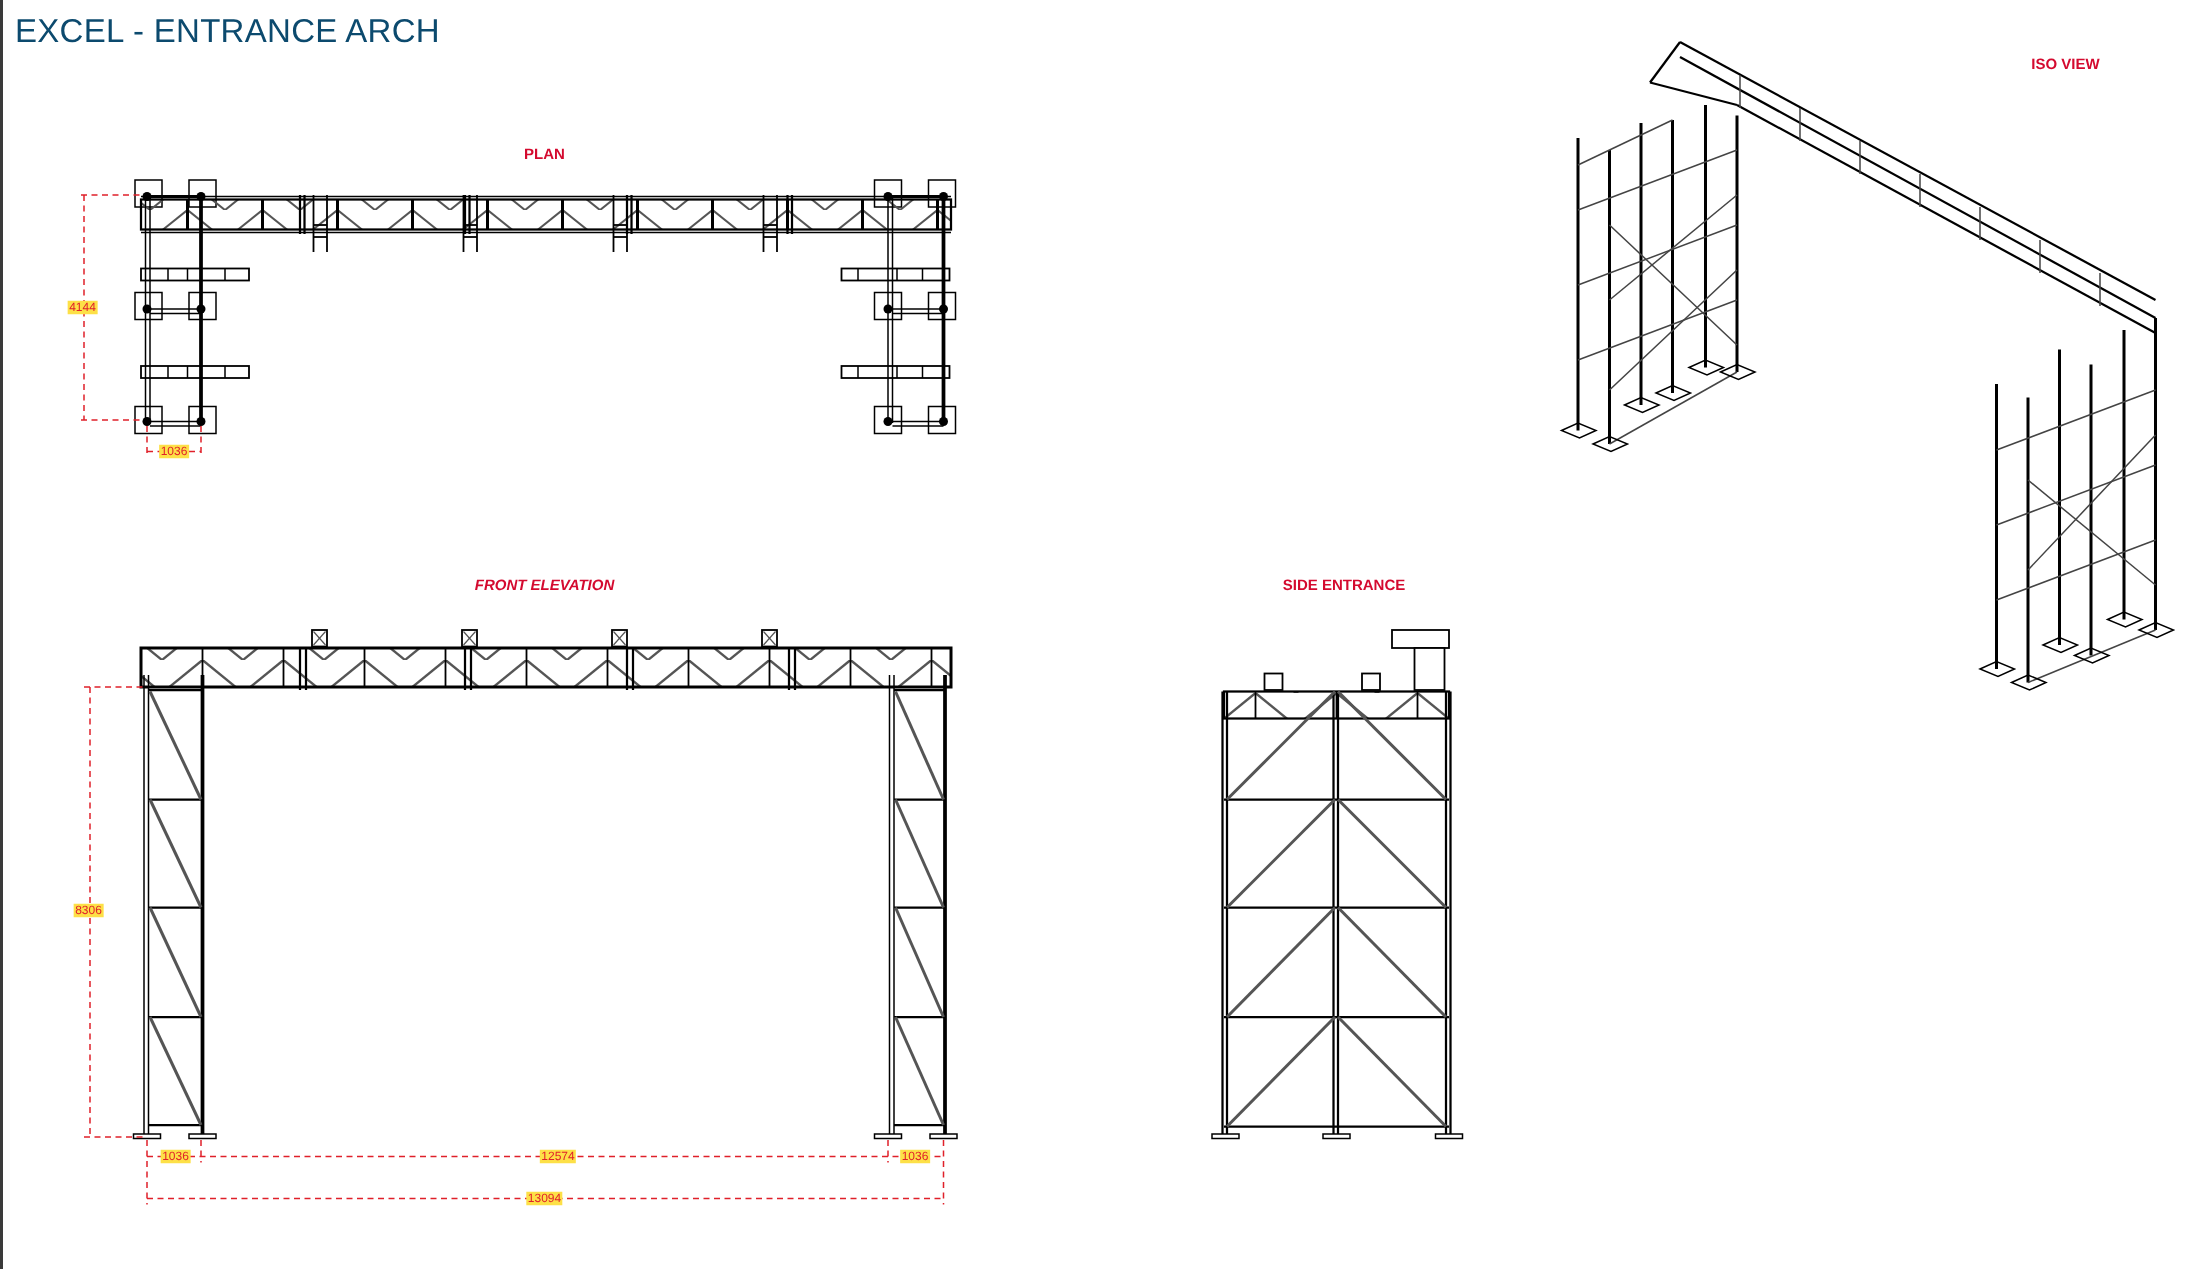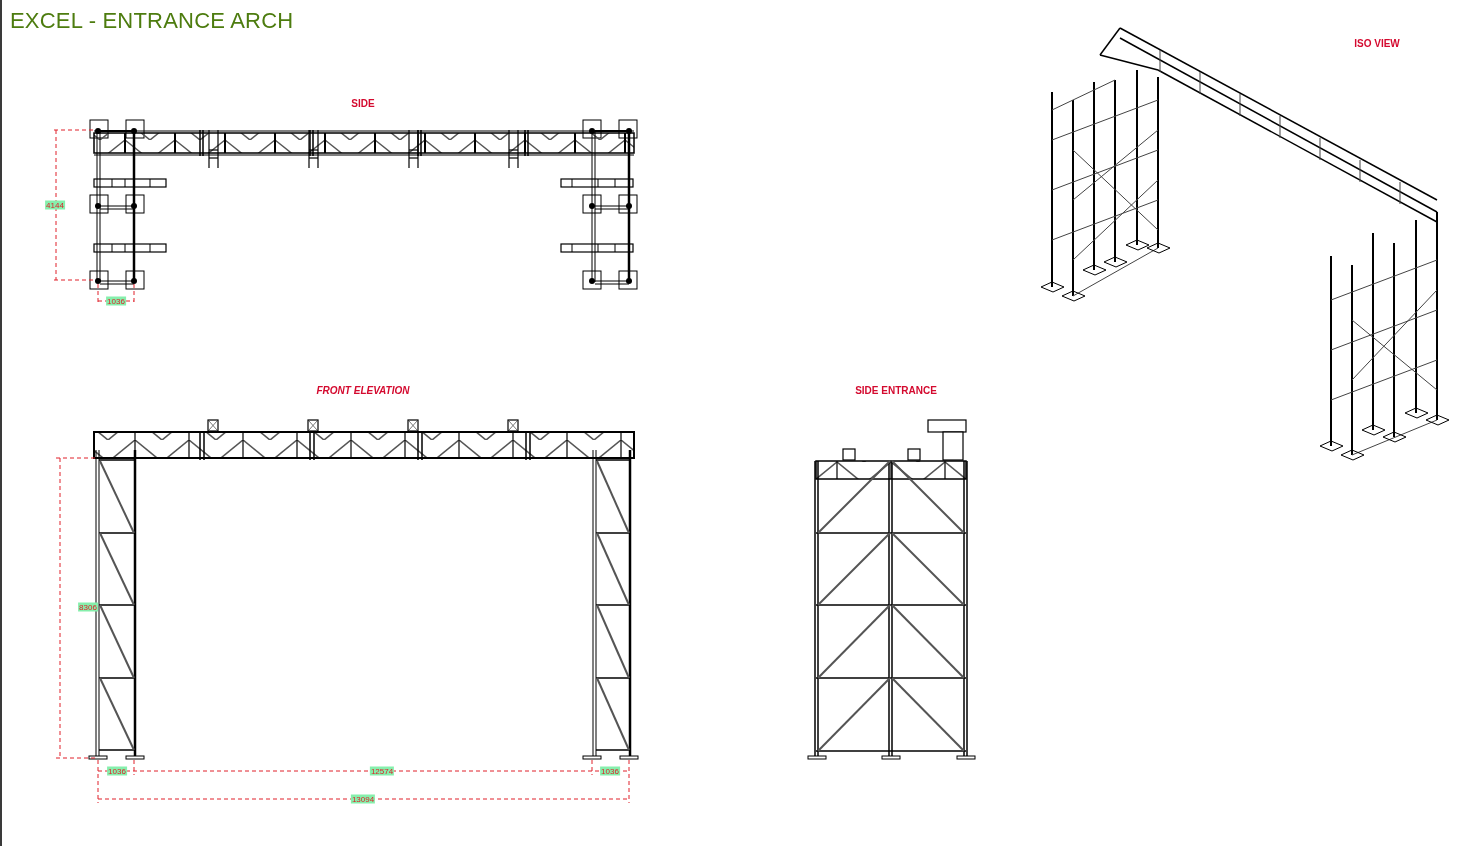--- a/index.html
+++ b/index.html
@@ -1,29 +1,29 @@
 <!DOCTYPE html>
 <html><head>
 <meta charset="utf-8">
 <style>
   html, body { margin:0; padding:0; background:#ffffff; }
   body { width:1464px; height:846px; position:relative; overflow:hidden; font-family:"Liberation Sans", sans-serif; }
   .left-edge { position:absolute; left:0; top:0; width:2px; height:846px; background:#3a3a3a; }
-  .title { position:absolute; left:10px; top:8px; font-size:22px; color:#4d7c0f; letter-spacing:0.2px; }
+  .title { position:absolute; left:10px; top:8px; font-size:22px; color:#0c4a6e; letter-spacing:0.2px; }
   .view-label { position:absolute; font-size:10px; color:#d40a2f; font-weight:bold; transform:translateX(-50%); white-space:nowrap; }
   svg.drawing { position:absolute; left:0; top:0; }
-  .dim { position:absolute; font-size:8px; color:#e0202a; background:#86efac; padding:0 1px; transform:translate(-50%,-50%); white-space:nowrap; }
+  .dim { position:absolute; font-size:8px; color:#e0202a; background:#fde047; padding:0 1px; transform:translate(-50%,-50%); white-space:nowrap; }
 </style>
 </head>
 <body>
 
 <div class="left-edge"></div>
 <div class="title">EXCEL - ENTRANCE ARCH</div>
 
-<div class="view-label" style="left:363px; top:98px;">SIDE</div>
+<div class="view-label" style="left:363px; top:98px;">PLAN</div>
 <div class="view-label" style="left:363px; top:385px;font-style:italic;">FRONT ELEVATION</div>
 <div class="view-label" style="left:896px; top:385px;">SIDE ENTRANCE</div>
 <div class="view-label" style="left:1377px; top:38px;">ISO VIEW</div>
 
 <svg class="drawing" width="1464" height="846" viewBox="0 0 1464 846">
   <defs>
     <pattern id="trussX" x="0" y="0" width="54" height="22" patternUnits="userSpaceOnUse">
       <line x1="0" y1="22" x2="27" y2="0" stroke="#555" stroke-width="1.6"></line>
       <line x1="27" y1="0" x2="54" y2="22" stroke="#555" stroke-width="1.6"></line>
       <line x1="27" y1="0" x2="27" y2="22" stroke="#000" stroke-width="1.2"></line>
@@ -331,17 +331,17 @@
       <path d="M1362 430 l11 -5 l12 5 l-11 5 z"></path>
         <path d="M1383 437 l11 -5 l12 5 l-11 5 z"></path>
       <path d="M1405 413 l11 -5 l12 5 l-11 5 z"></path>
         <path d="M1426 420 l11 -5 l12 5 l-11 5 z"></path>
     </g>
   </g>
 </svg>
 
 <div class="dim" style="left:55px; top:205px;">4144</div>
 <div class="dim" style="left:116px; top:301px;">1036</div>
-<div class="dim" style="left:59px; top:607px;margin-left:29px;">8306</div>
+<div class="dim" style="left:59px; top:607px;">8306</div>
 <div class="dim" style="left:117px; top:771px;">1036</div>
-<div class="dim" style="left:382px; top:771px;">12574</div>
+<div class="dim" style="left:372px; top:771px;">12574</div>
 <div class="dim" style="left:610px; top:771px;">1036</div>
 <div class="dim" style="left:363px; top:799px;">13094</div>
 
 </body></html>

